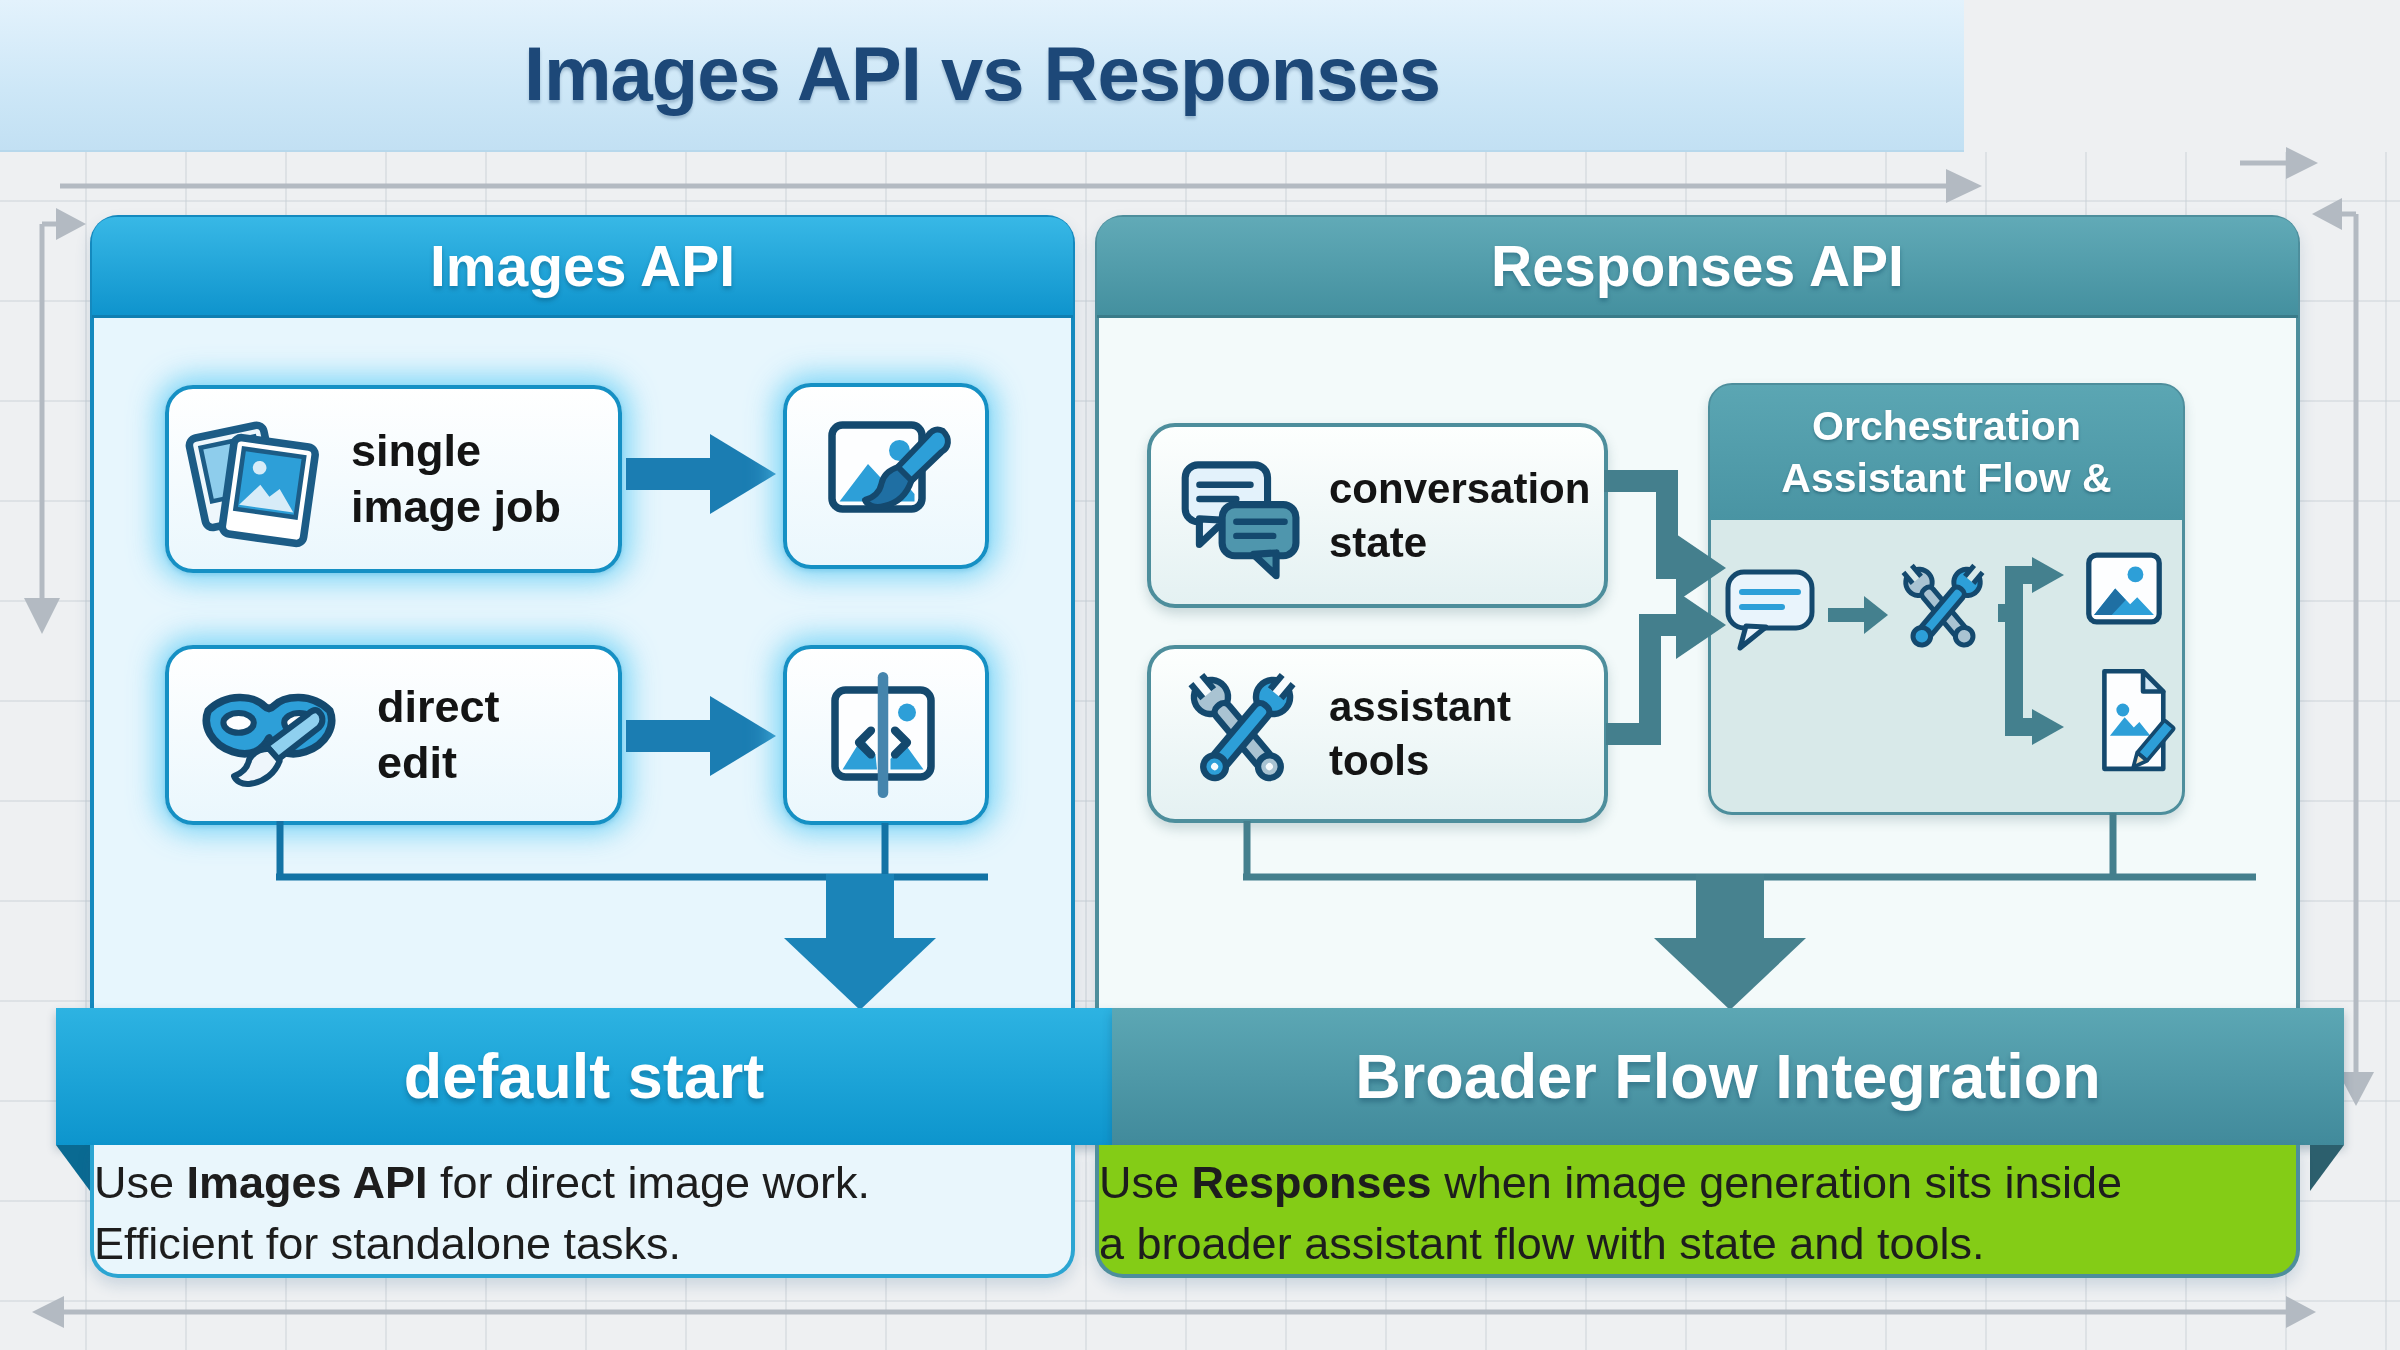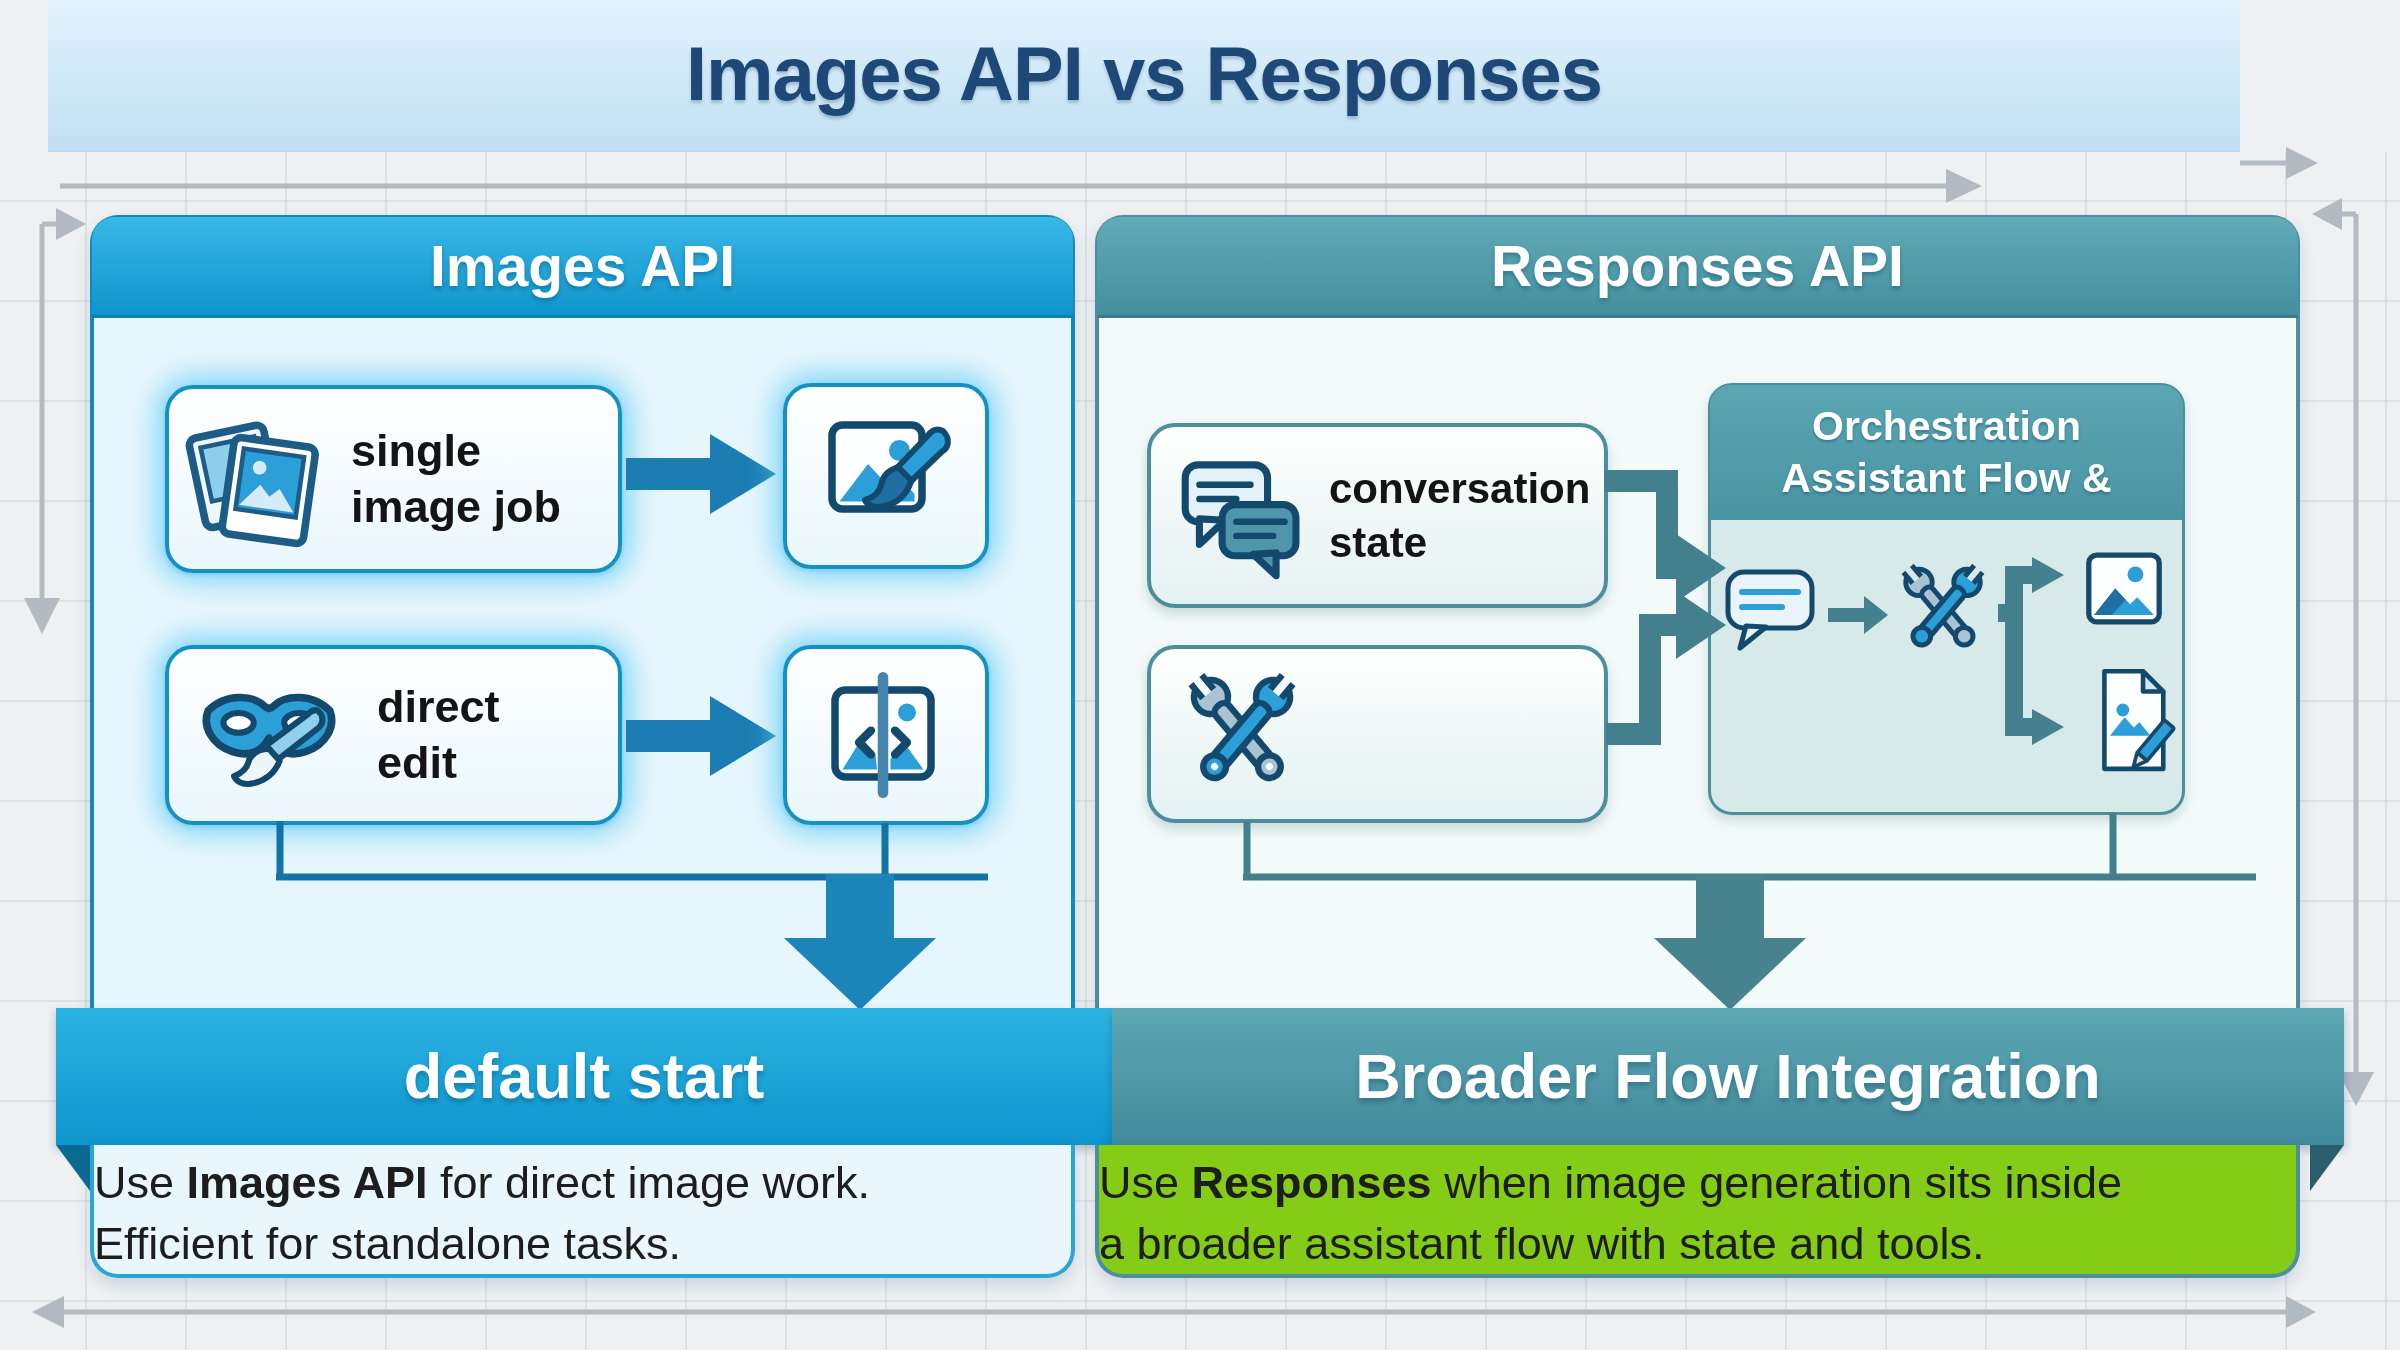--- a/index.html
+++ b/index.html
@@ -9,23 +9,23 @@
   svg{display:block;}
 
   
   #grid{left:0;top:152px;width:2400px;height:1198px;
     background-image:
       linear-gradient(to right, rgba(200,207,213,.45) 2px, transparent 2px),
       linear-gradient(to bottom, rgba(200,207,213,.45) 2px, transparent 2px);
     background-size:100px 100px;background-position:85px 48px;}
 
   
-  #title-banner{left:0;top:0;width:2192px;height:152px;
+  #title-banner{left:0;top:0;width:1964px;height:152px;
     background:linear-gradient(180deg,#e3f2fc 0%,#cde7f7 60%,#c2e0f3 100%);
-    border-bottom:2px solid #b7d8ec;box-sizing:border-box;margin-left:48px;}
+    border-bottom:2px solid #b7d8ec;box-sizing:border-box;}
   #title-banner .t{width:100%;text-align:center;line-height:148px;
     font-size:76px;font-weight:bold;color:var(--title-text,#1d4878);
     text-shadow:0 3px 3px rgba(20,60,100,.25);letter-spacing:-1px;}
 
   
   .panel-shell{box-sizing:border-box;border-radius:28px 28px 0 0;
     box-shadow:0 8px 16px rgba(40,90,130,.16);}
   #left-shell{left:90px;top:215px;width:985px;height:795px;
     border:4px solid var(--left-accent,#1489be);border-bottom:none;
     background:#e7f6fd;}
@@ -226,20 +226,24 @@
         <g transform="rotate(40 50 50)">
           <circle cx="50" cy="16" r="12" fill="#2d9fd8" stroke="#14496e" stroke-width="4.5"></circle>
           <rect x="44" y="24" width="12" height="54" rx="5" fill="#2d9fd8" stroke="#14496e" stroke-width="4.5"></rect>
           <circle cx="50" cy="80" r="8" fill="#2d9fd8" stroke="#14496e" stroke-width="4.5"></circle>
           <rect x="45" y="0" width="10" height="13" fill="#f6fbfd"></rect>
           <path d="M45 0 L45 13 M55 0 L55 13" stroke="#14496e" stroke-width="4.5"></path>
           <circle cx="50" cy="80" r="2.5" fill="#f6fbfd"></circle>
         </g>
       </svg>
     </span>
+    <div class="box-label sm">
+      <div>assistant</div>
+      <div>tools</div>
+    </div>
   </div>
 
   <div id="orch-box" class="abs"></div>
   <div id="orch-header" class="abs">
     <div>Orchestration</div>
     <div>Assistant Flow &amp;</div>
   </div>
 
   <span class="abs" style="left:1720px;top:560px">
     <svg width="100" height="100" viewBox="0 0 100 100">

